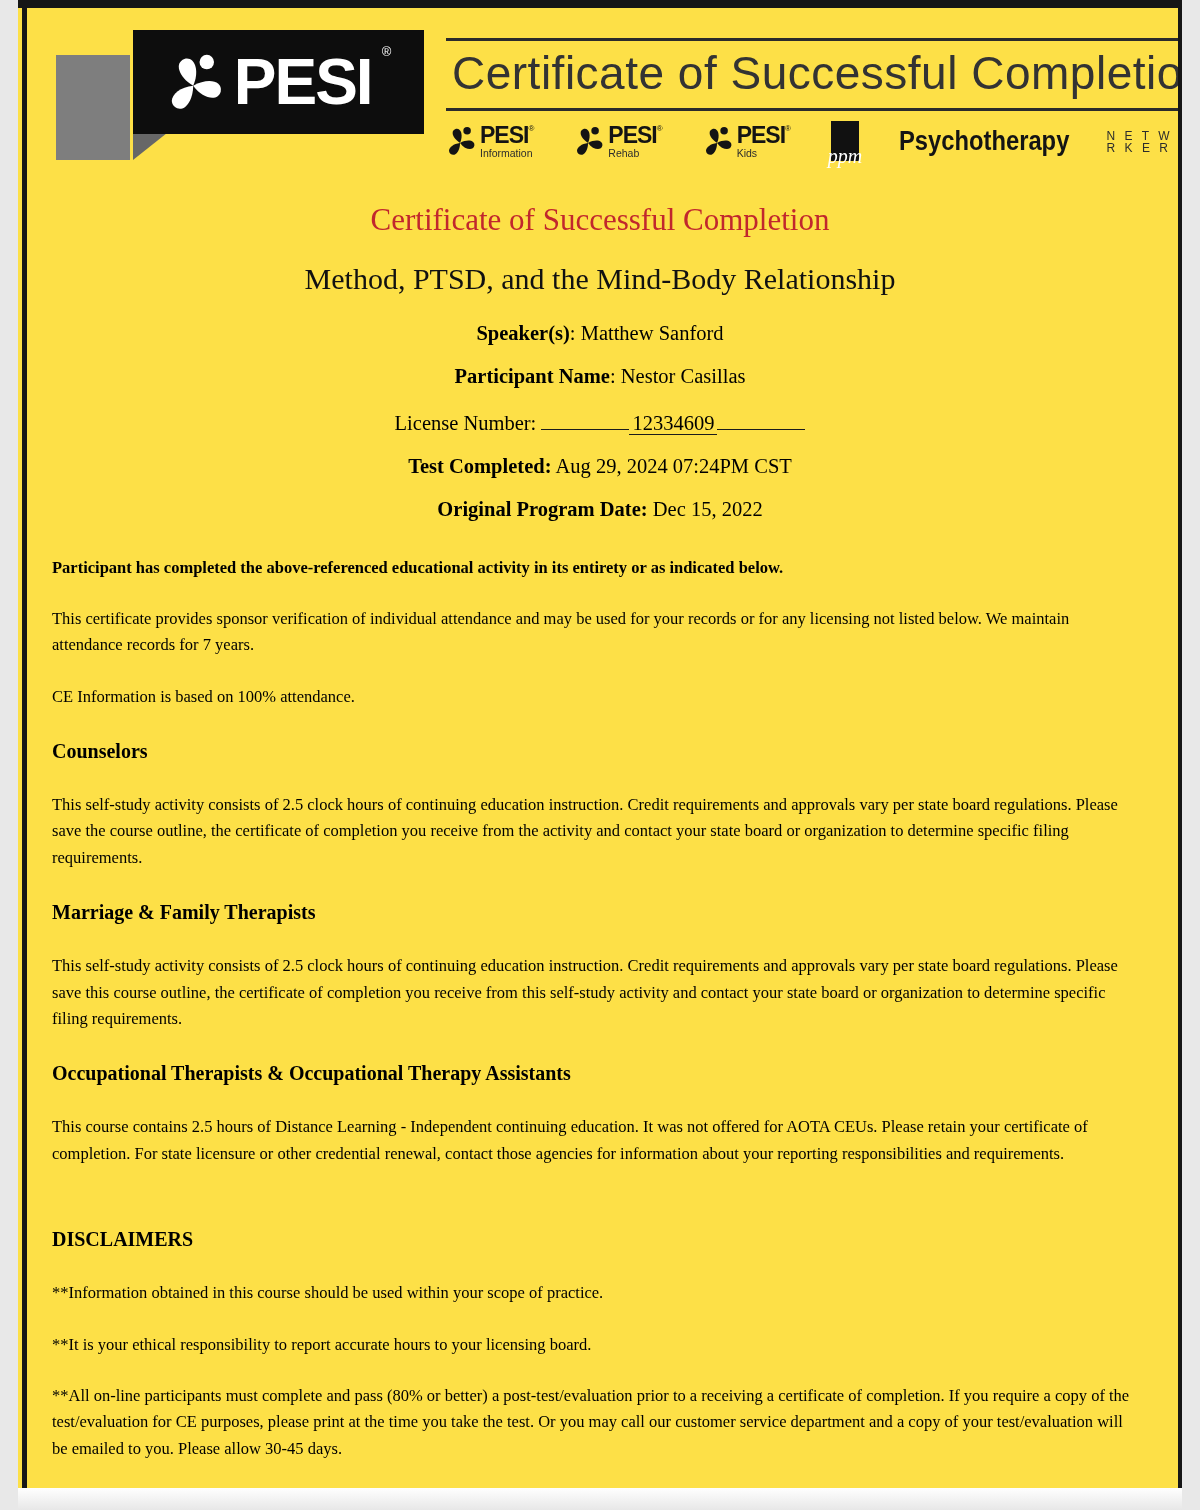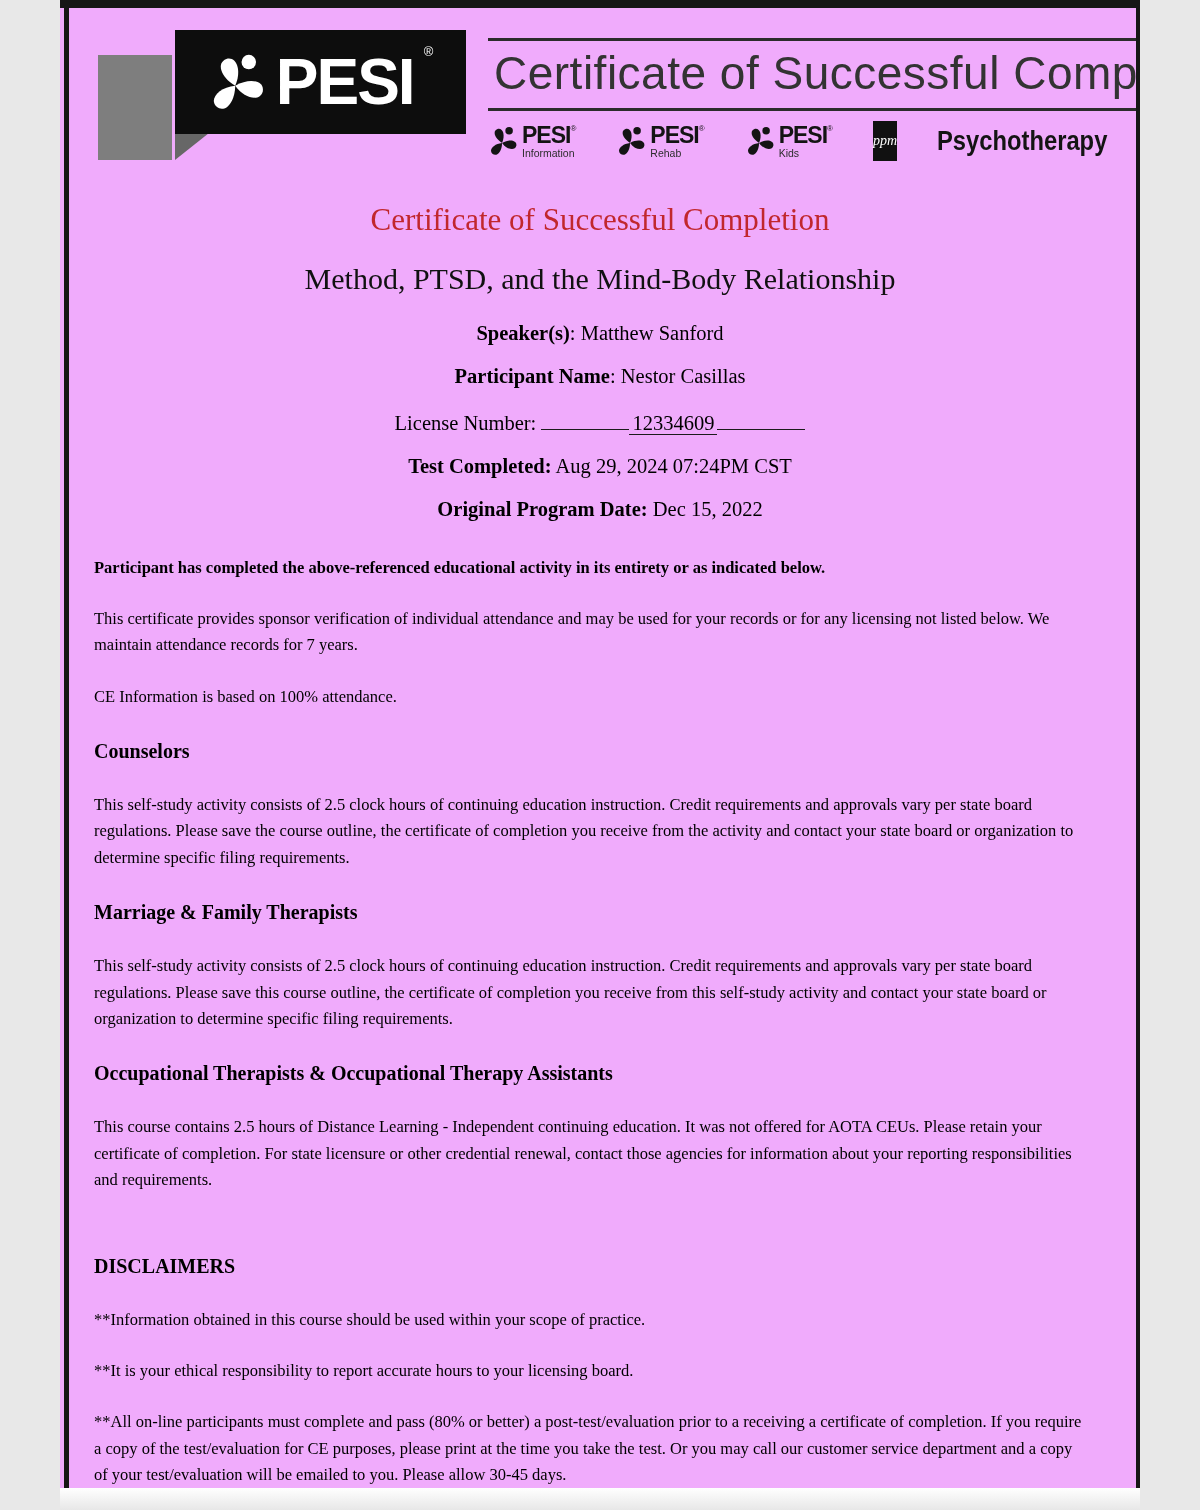--- a/index.html
+++ b/index.html
@@ -1,20 +1,20 @@
 <!DOCTYPE html>
 <html><head>
 <meta charset="utf-8">
 <style>
   html,body{margin:0;padding:0;background:#e8e8e8;}
   .page{
     position:relative;
-    width:1080px;height:1510px;
+    width:1164px;height:1510px;
     margin:0 auto;
-    background:#f0abfc;
+    background:#fde047;
     box-sizing:border-box;
     border-top:8px solid #161616;
     font-family:"Liberation Serif", serif;
     color:#000;
     overflow:hidden;
   }
   .edge-left{position:absolute;left:4px;top:0;bottom:0;width:5px;background:#161616;}
   .edge-right{position:absolute;right:0;top:0;bottom:0;width:4px;background:#161616;}
   .bottom-shadow{position:absolute;left:0;right:0;bottom:0;height:22px;
     background:linear-gradient(#ffffff, #e7e7e7);}
@@ -43,22 +43,22 @@
     padding:5px 0 8px 6px;white-space:nowrap;}
   .logos-row{display:flex;align-items:center;justify-content:center;gap:40px;margin-top:10px;}
   .sub-logo{display:flex;align-items:center;gap:4px;}
   .sub-logo .txt{display:flex;flex-direction:column;line-height:1;}
   .sub-logo .brand-row{display:flex;align-items:flex-start;}
   .sub-logo .brand{font-family:"Liberation Sans", sans-serif;font-weight:bold;font-size:23px;
     letter-spacing:-1px;color:#141414;}
   .sub-logo .reg{font-family:"Liberation Sans", sans-serif;font-size:8px;color:#141414;margin-top:1px;}
   .sub-logo .sub{font-family:"Liberation Sans", sans-serif;font-size:10.5px;color:#2c2c2c;margin-top:1px;}
   .ppm-box{width:28px;height:40px;background:#111;color:#fff;
-    font-family:"Liberation Serif", serif;font-style:italic;font-size:14px;line-height:10px;
-    display:flex;flex-direction:column;align-items:center;justify-content:center;}
+    font-family:"Liberation Serif", serif;font-style:italic;font-size:20px;line-height:10px;
+    display:flex;flex-direction:column;align-items:center;justify-content:flex-end;}
   .networker-logo{display:flex;flex-direction:row;line-height:1;}
   .networker-logo .brand{font-family:"Liberation Sans", sans-serif;font-weight:bold;font-size:27px;
     color:#141414;transform:scaleX(0.88);transform-origin:left;}
   .networker-logo .sub{font-family:"Liberation Sans", sans-serif;font-size:12px;color:#2c2c2c;
     letter-spacing:3px;margin-top:2px;margin-left:14px;}
 
   
   .red-title{color:#C1272D;font-size:31px;text-align:center;margin-top:32px;}
   .course-title{color:#111;font-size:30px;text-align:center;margin-top:24px;}
   .fields{margin-top:26px;text-align:center;font-size:20.5px;}

